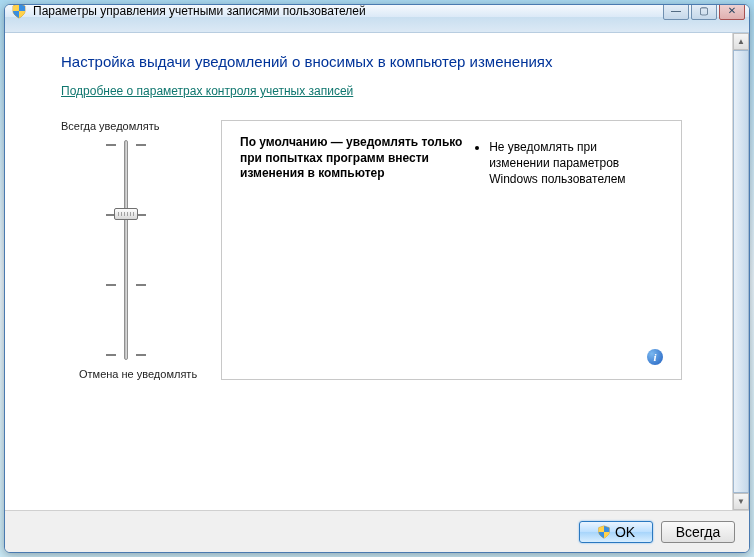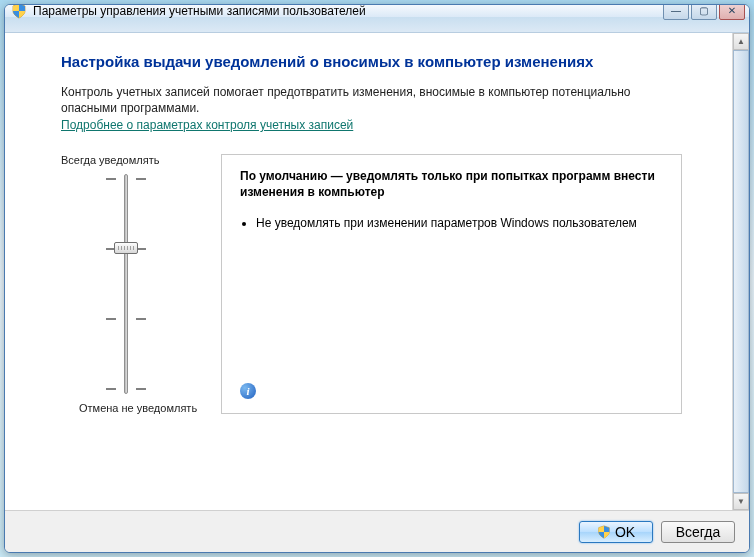--- a/index.html
+++ b/index.html
@@ -75,21 +75,21 @@
   }
   .scrollbar-fake .arrow.up{top:0;}
   .scrollbar-fake .arrow.down{bottom:0;}
   .scrollbar-fake .thumb{
     position:absolute; top:17px; bottom:17px; left:0; right:0;
     background: linear-gradient(to right,#e8f0f8,#c5d8ea);
     border:1px solid #a0b8d0;
   }
   h1 {
     font-size: 15px;
-    font-weight: bold;
+    font-weight: normal;
     color: #003399;
     margin: 0 0 14px 0;
   }
   .desc { color: #222; margin-bottom: 2px; line-height: 1.35; }
   a.link { color: #0f766e; text-decoration: underline; cursor: pointer; }
   .slider-area {
     margin-top: 22px;
     display: flex;
     gap: 30px;
   }
@@ -138,21 +138,21 @@
     content:""; position:absolute; left:3px;right:3px;top:3px;bottom:3px;
     background: repeating-linear-gradient(to right,#a0a0a0 0,#a0a0a0 1px,transparent 1px,transparent 3px);
   }
   .info-box {
     flex: 1;
     border: 1px solid #c8c8c8;
     padding: 14px 18px 14px 18px;
     min-height: 220px;
     position: relative;
     display: flex;
-    flex-direction: column;
+    flex-direction: row;
   }
   .info-box .heading { font-weight: bold; margin-bottom: 10px; line-height:1.3; }
   .info-box ul { margin: 4px 0 0 16px; padding:0; }
   .info-box li { margin-bottom: 4px; line-height:1.35; }
   .info-footer {
     margin-top: auto;
     display: flex;
     gap: 10px;
     align-items: flex-start;
     padding-top: 10px;
@@ -215,21 +215,20 @@
     <div class="win-controls">
       <div class="win-btn">—</div>
       <div class="win-btn">▢</div>
       <div class="win-btn close">✕</div>
     </div>
   </div>
 
   <div class="content-wrap">
     <div class="content">
       <h1>Настройка выдачи уведомлений о вносимых в компьютер изменениях</h1>
-      <div class="desc">Контроль учетных записей помогает предотвратить изменения, вносимые в компьютер потенциально опасными программами.</div>
       <a class="link">Подробнее о параметрах контроля учетных записей</a>
 
       <div class="slider-area">
         <div class="slider-col">
           <div class="slider-label-top">Всегда уведомлять</div>
           <div class="slider-track-wrap">
             <div class="slider-track"></div>
             <div class="tick" style="top:4px">
                 <span></span>
                 <span></span>

